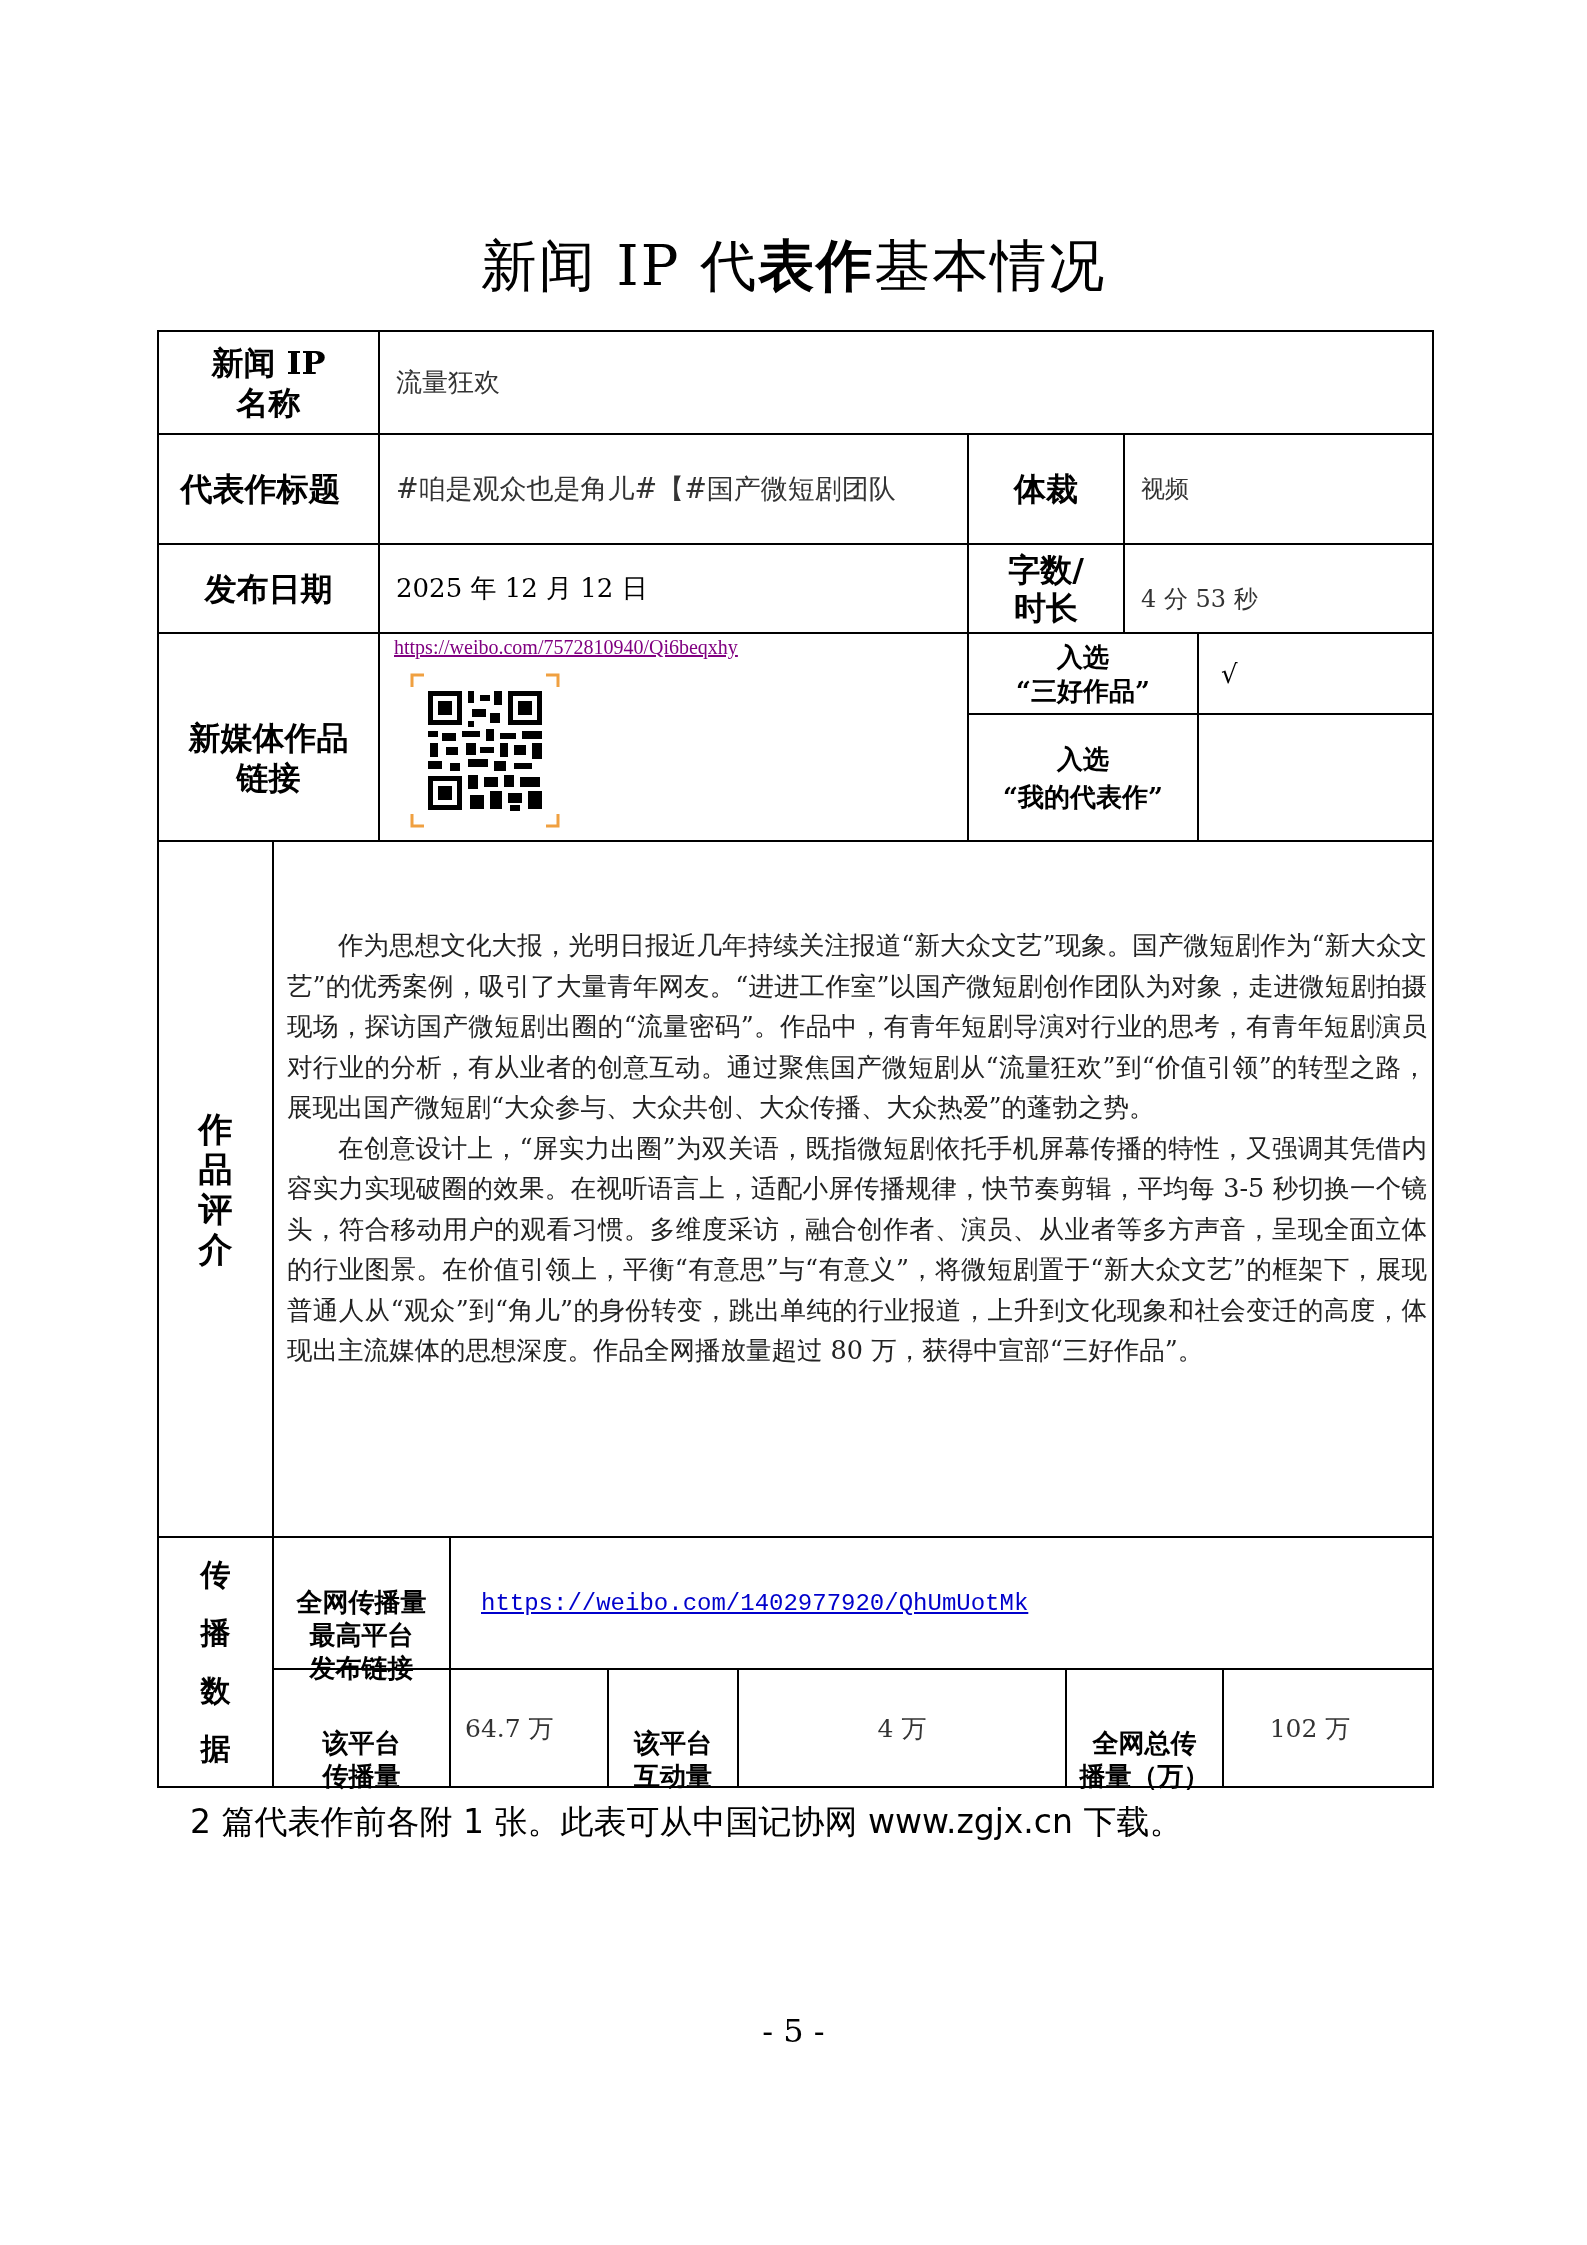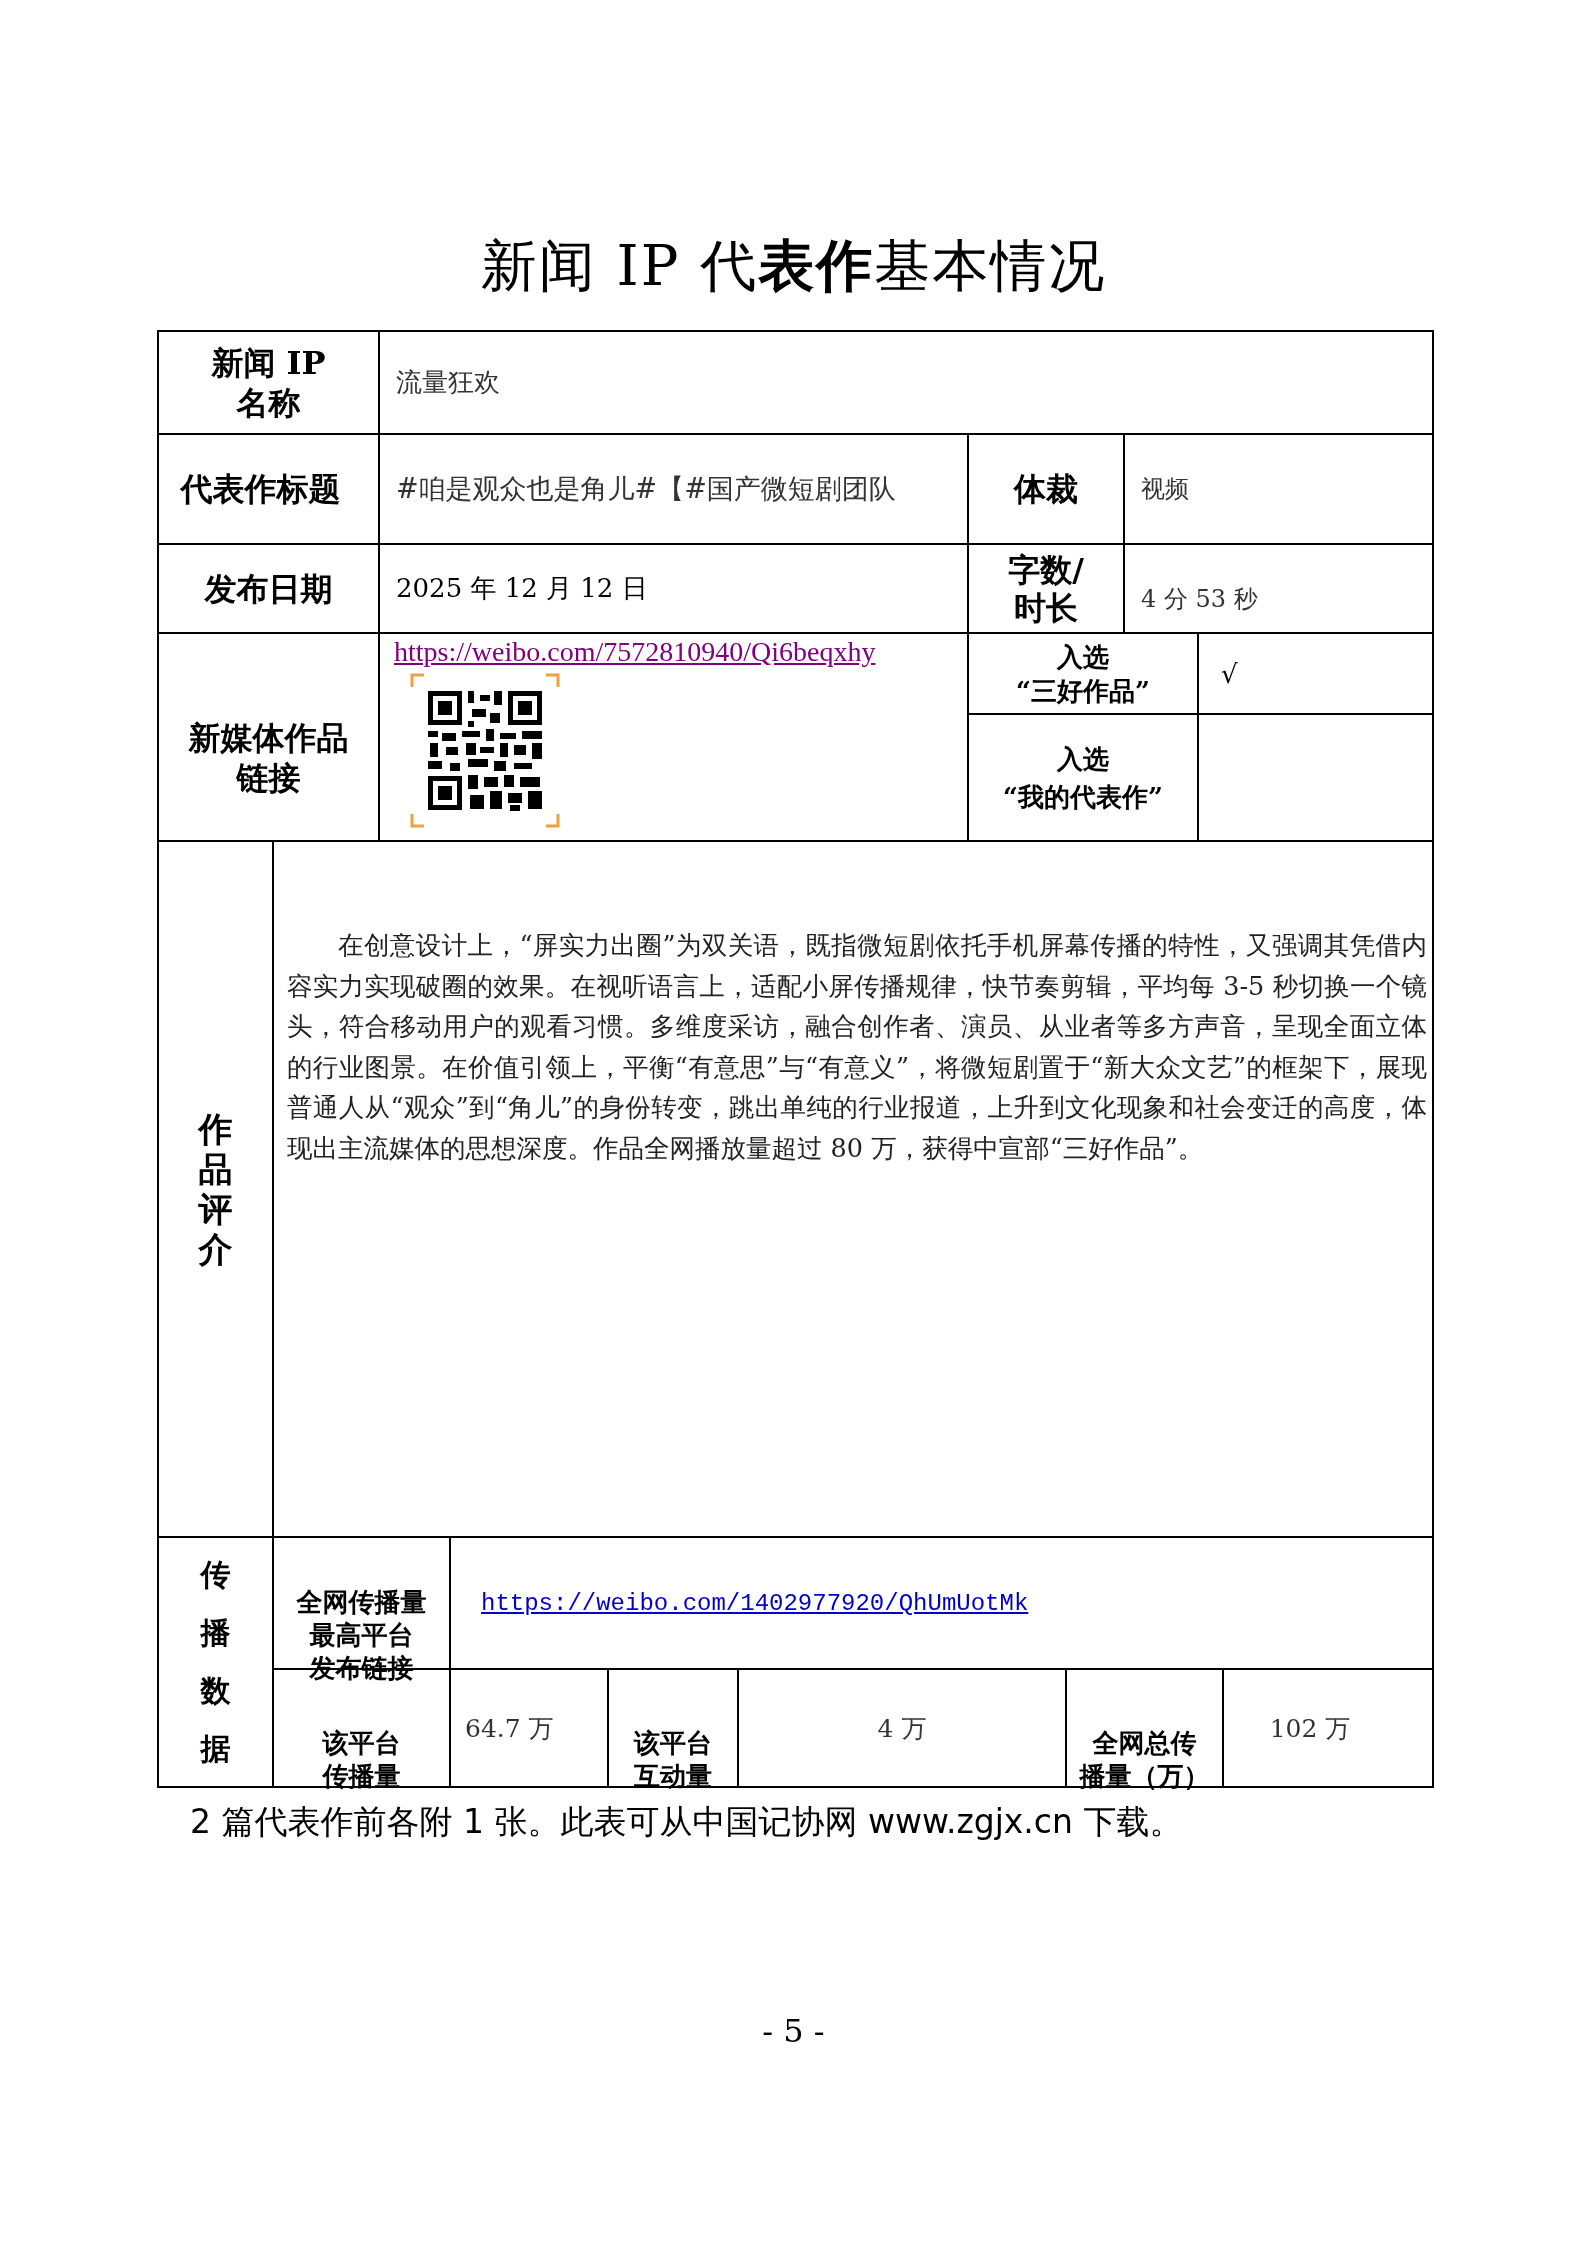--- a/index.html
+++ b/index.html
@@ -6,21 +6,21 @@
   body { width:1587px; height:2245px; position:relative; overflow:hidden;
          font-family:"DejaVu Serif", "Liberation Serif", serif; color:#000; }
   .abs { position:absolute; }
   .title { left:0; width:1587px; top:230px; text-align:center; font-size:56px; letter-spacing:2px; line-height:70px; }
   .title b { font-weight:bold; }
   .cell { position:absolute; box-sizing:border-box; display:flex; align-items:center; }
   .lab { justify-content:center; text-align:center; font-weight:bold; font-size:32px; line-height:40px; }
   .val { font-size:26px; color:#333; padding-left:16px; }
   .hl { position:absolute; height:2px; background:#000; }
   .vl { position:absolute; width:2px; background:#000; }
-  .link1 { color:#800080; text-decoration:underline; font-size:28px; font-family:"Liberation Serif", serif; }
+  .link1 { color:#800080; text-decoration:underline; font-size:20px; font-family:"Liberation Serif", serif; }
   .link2 { color:#1a0dab; text-decoration:underline; font-size:24px; font-family:"Liberation Mono", monospace; color:#0000cc; }
   .review { left:287px; top:925px; width:1140px; font-size:25.5px; line-height:40.5px; color:#222; text-align:justify; }
   .review p { margin:0; text-indent:2em; }
   .vert { flex-direction:column; }
   .footnote { left:190px; top:1800px; font-size:33px; font-family:"DejaVu Sans", sans-serif; }
   .pagenum { left:0; width:1587px; top:2012px; text-align:center; font-size:32px; }
   .qr { left:410px; top:673px; width:150px; height:155px; }
   .sm { font-size:26px; line-height:33px;margin-top:32px; }
 </style>
 </head>
@@ -147,20 +147,21 @@
   </div>
   <div class="cell val" style="left:1199px;top:715px;width:233px;height:125px;"></div>
 
   <div class="cell lab vert" style="left:159px;top:842px;width:113px;height:694px;line-height:40px;font-size:34px;">
     <span>作</span>
     <span>品</span>
     <span>评</span>
     <span>介</span>
   </div>
   <div class="abs review">
+    <p>作为思想文化大报，光明日报近几年持续关注报道“新大众文艺”现象。国产微短剧作为“新大众文艺”的优秀案例，吸引了大量青年网友。“进进工作室”以国产微短剧创作团队为对象，走进微短剧拍摄现场，探访国产微短剧出圈的“流量密码”。作品中，有青年短剧导演对行业的思考，有青年短剧演员对行业的分析，有从业者的创意互动。通过聚焦国产微短剧从“流量狂欢”到“价值引领”的转型之路，展现出国产微短剧“大众参与、大众共创、大众传播、大众热爱”的蓬勃之势。</p>
     <p>在创意设计上，“屏实力出圈”为双关语，既指微短剧依托手机屏幕传播的特性，又强调其凭借内容实力实现破圈的效果。在视听语言上，适配小屏传播规律，快节奏剪辑，平均每 3-5 秒切换一个镜头，符合移动用户的观看习惯。多维度采访，融合创作者、演员、从业者等多方声音，呈现全面立体的行业图景。在价值引领上，平衡“有意思”与“有意义”，将微短剧置于“新大众文艺”的框架下，展现普通人从“观众”到“角儿”的身份转变，跳出单纯的行业报道，上升到文化现象和社会变迁的高度，体现出主流媒体的思想深度。作品全网播放量超过 80 万，获得中宣部“三好作品”。</p>
   </div>
 
   <div class="cell vert" style="left:159px;top:1538px;width:113px;height:248px;justify-content:center;font-size:30px;line-height:58px;font-weight:bold;">
     <span>传</span>
     <span>播</span>
     <span>数</span>
     <span>据</span>
   </div>
   <div class="cell lab vert sm" style="left:274px;top:1538px;width:175px;height:130px;">

